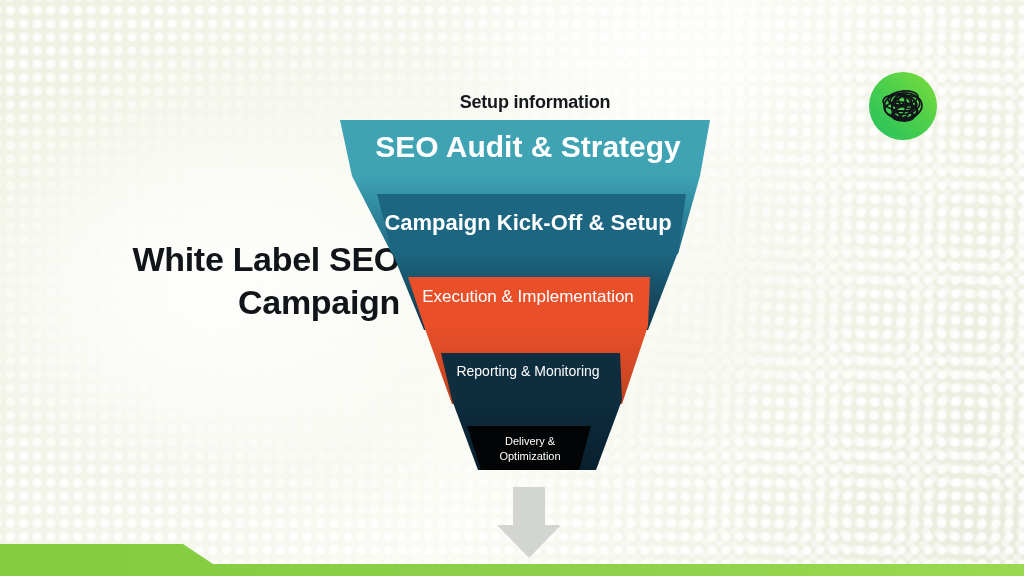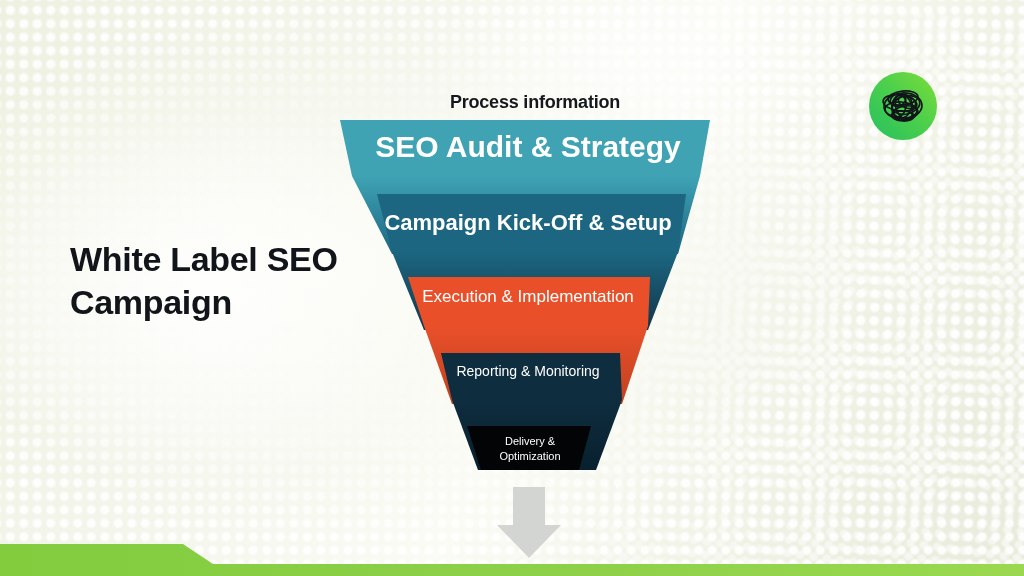--- a/index.html
+++ b/index.html
@@ -71,20 +71,21 @@
   .title {
     position: absolute;
     left: 70px;
     top: 238px;
     width: 330px;
     font-size: 34px;
     line-height: 1.26;
     font-weight: bold;
     color: #111418;
     letter-spacing: -0.3px;
+    text-align: right;
   }
 
   
   .caption {
     position: absolute;
     left: 415px;
     top: 92px;
     width: 240px;
     text-align: center;
     font-size: 18px;
@@ -136,21 +137,21 @@
     <defs>
       <linearGradient id="greenBar" x1="0" y1="0" x2="1" y2="0">
         <stop offset="0%" stop-color="#82cc3e"></stop>
         <stop offset="60%" stop-color="#8ed149"></stop>
         <stop offset="100%" stop-color="#9ad94f"></stop>
       </linearGradient>
     </defs>
     <path id="greenBarPath" d="M0,8 L183,8 L213,28 L1024,28 L1024,40 L0,40 Z" fill="url(#greenBar)"></path>
   </svg>
 
-  <div class="caption">Process information</div>
+  <div class="caption">Setup information</div>
 
   <div class="title">
     <div>White Label SEO</div>
     <div>Campaign</div>
   </div>
 
   <svg class="funnel" viewBox="0 0 1024 576">
     <defs>
       <linearGradient id="fold1" x1="0" y1="0" x2="0" y2="1">
         <stop offset="0%" stop-color="#3fa3b4"></stop>

